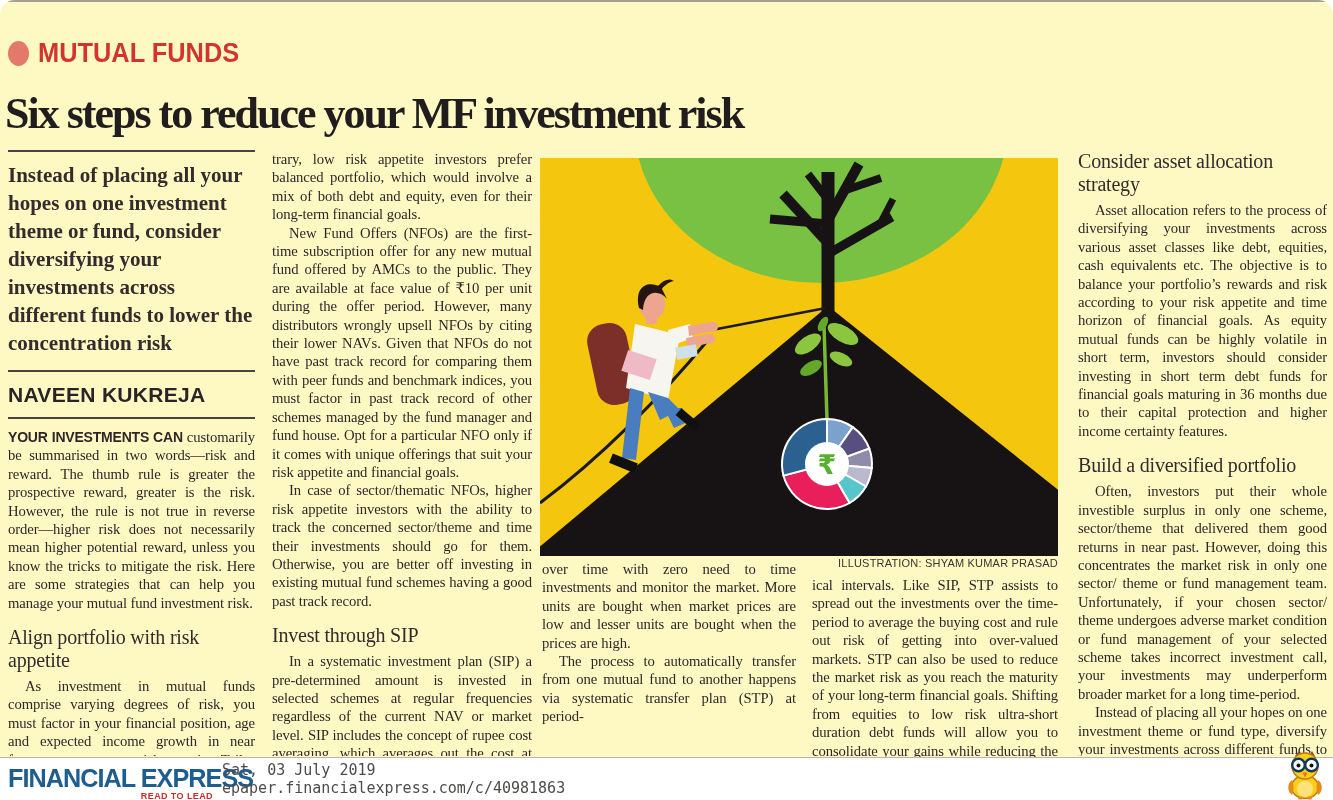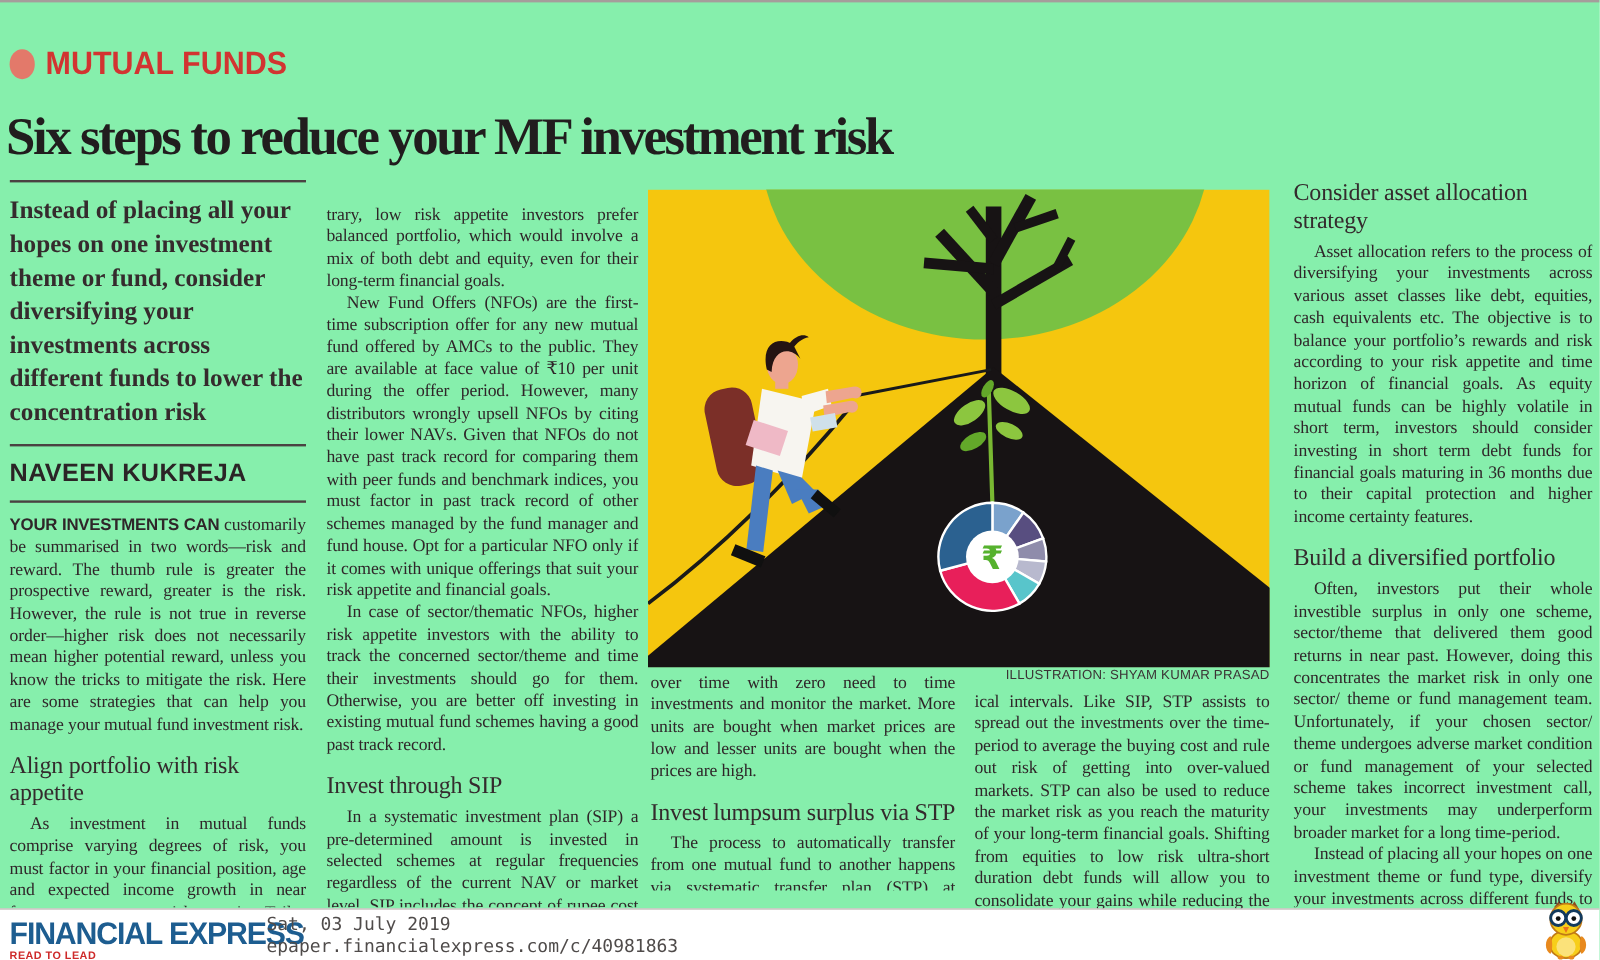--- a/index.html
+++ b/index.html
@@ -1,17 +1,17 @@
 <!DOCTYPE html>
 <html><head>
 <meta charset="utf-8">
 <style>
   html,body{margin:0;padding:0;}
   body{font-family:"Liberation Serif","DejaVu Serif",serif;}
-  .page{position:relative;width:1333px;height:800px;background:#86efac;overflow:hidden;}
+  .page{position:relative;width:1333px;height:800px;background:#fef9c3;overflow:hidden;border-radius:15px;}
   .topline{position:absolute;top:0;left:0;width:1333px;height:2px;background:#a59d9b;}
 
   
   .kicker{position:absolute;left:8px;top:38px;display:flex;align-items:center;}
   .kicker-dot{width:21px;height:25px;border-radius:50%;background:#e3796a;margin-right:9px;}
   .kicker-text{font-family:"Liberation Sans",sans-serif;font-weight:bold;font-size:27px;
     color:#d23431;letter-spacing:0px;transform:scaleX(.94);transform-origin:left;}
   .headline{position:absolute;left:5px;top:62px;width:1328px;font-weight:bold;font-size:44px;
     line-height:1.05;color:#211d1e;letter-spacing:-2px;white-space:nowrap;}
 
@@ -38,21 +38,21 @@
   
   .illustration{position:absolute;left:540px;top:158px;width:518px;height:398px;}
 
   
   .footer{position:absolute;left:0;top:757px;width:1333px;height:43px;background:#ffffff;
     border-top:1px solid #bdb3b1;box-sizing:border-box;}
   .brand{position:absolute;left:8px;top:5px;width:205px;}
   .brand-name{font-family:"Liberation Sans",sans-serif;font-weight:bold;font-size:26px;
     color:#1d5d90;letter-spacing:-1px;transform:scaleX(.97);transform-origin:left;white-space:nowrap;}
   .brand-tagline{font-family:"Liberation Sans",sans-serif;font-weight:bold;font-size:9px;
-    color:#ce2a2a;letter-spacing:.4px;margin-top:-3px;}
+    color:#ce2a2a;letter-spacing:.4px;text-align:right;margin-top:-3px;}
   .edition{position:absolute;left:222px;top:3px;font-family:"DejaVu Sans Mono",monospace;
     font-size:15px;line-height:18px;color:#4f4b4a;}
   .owl{position:absolute;left:1283px;top:750px;}
 </style>
 </head>
 <body>
 
 <div class="page">
   <div class="topline"></div>
 
@@ -68,21 +68,21 @@
     <p class="standfirst">Instead of placing all your hopes on one investment theme or fund, consider diversifying your investments across different funds to lower the concentration risk</p>
     <div class="rule"></div>
     <div class="byline">NAVEEN KUKREJA</div>
     <div class="rule"></div>
     <p class="body" style="margin-top:9px;"><span class="leadin">YOUR INVESTMENTS CAN</span><span> customarily be summarised in two words—risk and reward. The thumb rule is greater the prospective reward, greater is the risk. However, the rule is not true in reverse order—higher risk does not necessarily mean higher potential reward, unless you know the tricks to mitigate the risk. Here are some strategies that can help you manage your mutual fund investment risk.</span></p>
     <h3 class="subhead">Align portfolio with risk appetite</h3>
     <p class="body indent">As investment in mutual funds comprise varying degrees of risk, you must factor in your financial position, age and expected income growth in near future to assess your risk appetite. Tailor your investment portfolio based on your risk tolerance level. For instance, investors with moderate to high risk appetite would invest largely in equities to achieve their long-term goals. On the con-</p>
   </div>
 
   <div class="col col2">
-    <p class="body" style="margin-top:20px;">trary, low risk appetite investors prefer balanced portfolio, which would involve a mix of both debt and equity, even for their long-term financial goals.</p>
+    <p class="body" style="margin-top:0;">trary, low risk appetite investors prefer balanced portfolio, which would involve a mix of both debt and equity, even for their long-term financial goals.</p>
     <p class="body indent">New Fund Offers (NFOs) are the first-time subscription offer for any new mutual fund offered by AMCs to the public. They are available at face value of ₹10 per unit during the offer period. However, many distributors wrongly upsell NFOs by citing their lower NAVs. Given that NFOs do not have past track record for comparing them with peer funds and benchmark indices, you must factor in past track record of other schemes managed by the fund manager and fund house. Opt for a particular NFO only if it comes with unique offerings that suit your risk appetite and financial goals.</p>
     <p class="body indent">In case of sector/thematic NFOs, higher risk appetite investors with the ability to track the concerned sector/theme and time their investments should go for them. Otherwise, you are better off investing in existing mutual fund schemes having a good past track record.</p>
     <h3 class="subhead">Invest through SIP</h3>
     <p class="body indent">In a systematic investment plan (SIP) a pre-determined amount is invested in selected schemes at regular frequencies regardless of the current NAV or market level. SIP includes the concept of rupee cost averaging, which averages out the cost at which investors purchase units</p>
   </div>
 
   <svg class="illustration" viewBox="0 0 518 398" width="518" height="398" xmlns="http://www.w3.org/2000/svg">
     <rect x="0" y="0" width="518" height="398" fill="#f5c60e"></rect>
     <ellipse cx="281" cy="-35" rx="187" ry="160" fill="#79c142"></ellipse>
 
@@ -140,21 +140,20 @@
       <path d="M287,306 L326.0,328.5 A45,45 0 0 1 309.5,345.0 Z" fill="#58c5cb"></path>
       <path d="M287,306 L309.5,345.0 A45,45 0 0 1 243.5,317.6 Z" fill="#e81f5a"></path>
       <path d="M287,306 L243.5,317.6 A45,45 0 0 1 287,261 Z" fill="#2b6190"></path>
       <circle cx="287" cy="306" r="22" fill="#ffffff" stroke="none"></circle>
     </g>
     <text x="287" y="316" text-anchor="middle" font-family="DejaVu Sans, sans-serif" font-size="27" font-weight="bold" fill="#56b22e">₹</text>
   </svg>
 
   <div class="col col3">
     <p class="body">over time with zero need to time investments and monitor the market. More units are bought when market prices are low and lesser units are bought when the prices are high.</p>
-    <h3 class="subhead">Invest lumpsum surplus via STP</h3>
     <p class="body indent">The process to automatically transfer from one mutual fund to another happens via systematic transfer plan (STP) at period-</p>
   </div>
 
   <div class="col col4">
     <div class="credit">ILLUSTRATION: SHYAM KUMAR PRASAD</div>
     <p class="body">ical intervals. Like SIP, STP assists to spread out the investments over the time-period to average the buying cost and rule out risk of getting into over-valued markets. STP can also be used to reduce the market risk as you reach the maturity of your long-term financial goals. Shifting from equities to low risk ultra-short duration debt funds will allow you to consolidate your gains while reducing the downside risk.</p>
   </div>
 
   <div class="col col5">
     <h3 class="subhead" style="margin-top:0;">Consider asset allocation strategy</h3>

